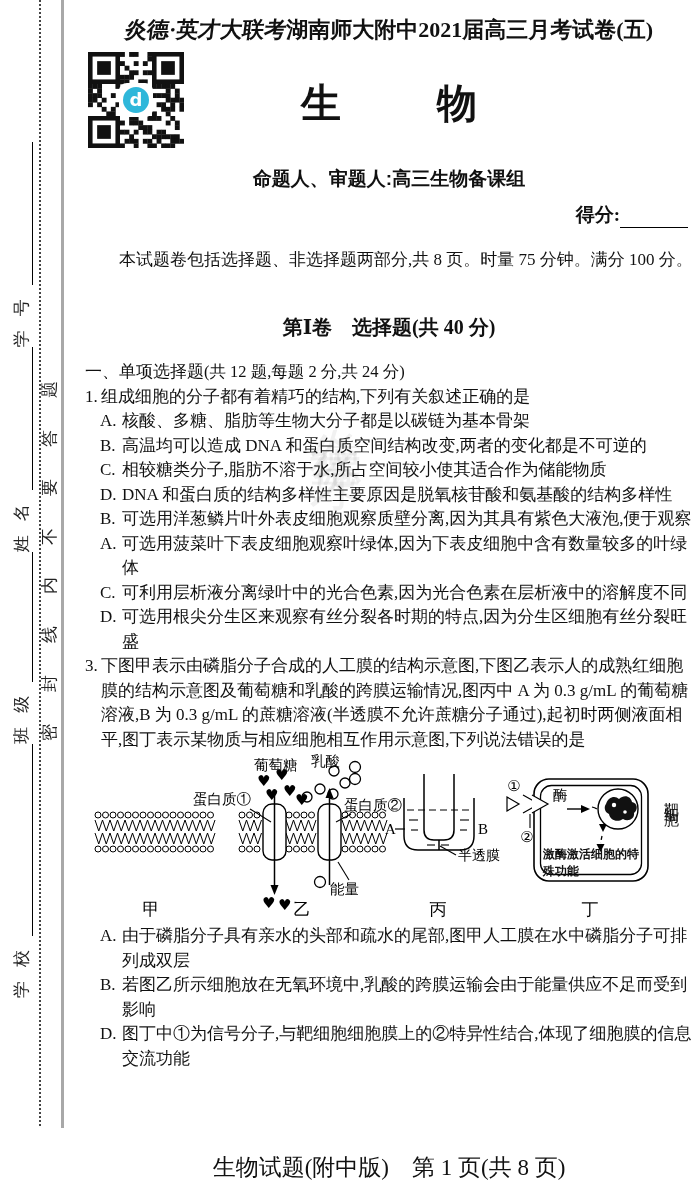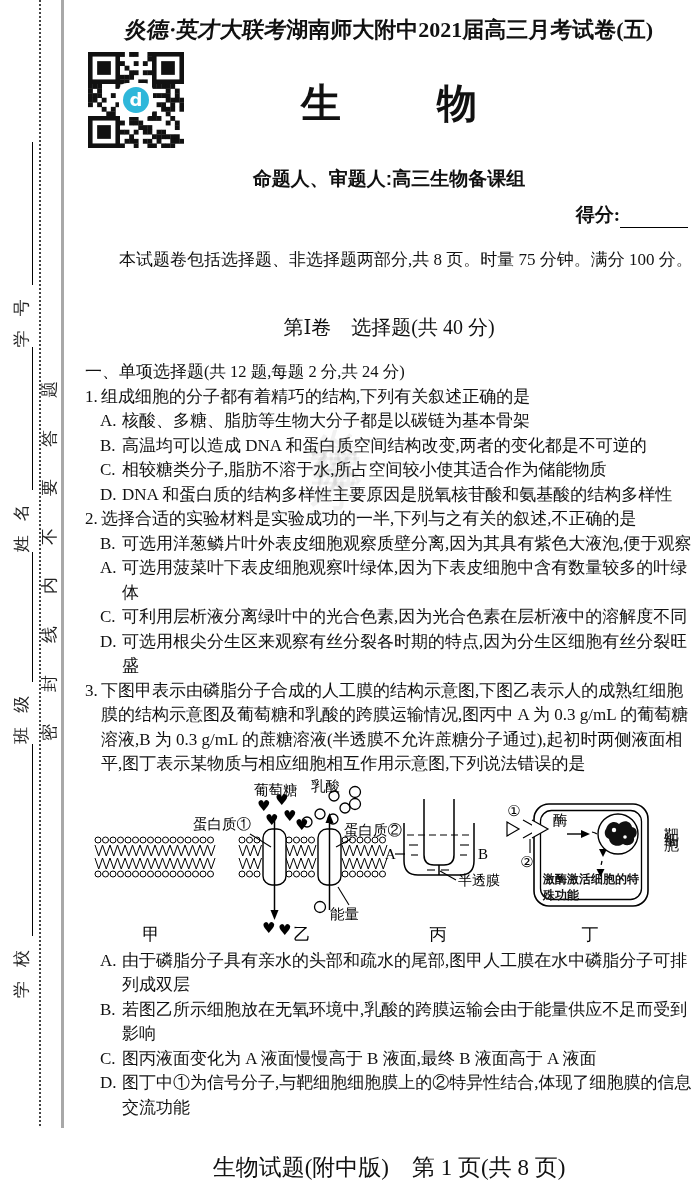--- a/index.html
+++ b/index.html
@@ -23,21 +23,21 @@
   .brand{display:inline-block;transform:skewX(-7deg);font-weight:900;}
   .qr{position:absolute;left:88px;top:52px;width:96px;height:96px;}
   .subject{position:absolute;left:85px;top:76px;width:608px;box-sizing:border-box;
            text-align:center;font-size:40px;font-weight:bold;letter-spacing:96px;padding-left:96px;
            white-space:nowrap;}
   .examiners{position:absolute;left:85px;top:166px;width:608px;text-align:center;
              font-size:19px;font-weight:bold;font-family:"Liberation Sans","DejaVu Sans",sans-serif;}
   .score{position:absolute;top:202px;right:12px;font-size:19px;font-weight:bold;}
   .score .blank{display:inline-block;width:68px;height:21px;border-bottom:1.6px solid #000;vertical-align:bottom;}
   .intro{position:absolute;left:85px;top:248px;width:608px;font-size:17px;line-height:24.5px;text-indent:2em;}
-  .sec-title{position:absolute;left:85px;top:314px;width:608px;text-align:center;font-size:20px;font-weight:normal;}
+  .sec-title{position:absolute;left:85px;top:314px;width:608px;text-align:center;font-size:20px;font-weight:bold;}
   
   .flow{position:absolute;left:85px;top:360px;width:608px;font-size:17px;line-height:24.5px;}
   .part-h .pt{font-weight:normal;font-family:"Liberation Sans","DejaVu Sans",sans-serif;}
   .part-h .pn{font-size:16.5px;}
   .stem{padding-left:16px;text-indent:-16px;}
   .qnum{display:inline-block;width:16px;text-indent:0;}
   .opt{margin-left:15px;padding-left:22px;text-indent:-22px;}
   .olabel{display:inline-block;width:22px;text-indent:0;}
   
   .figwrap{position:relative;height:172px;}
@@ -218,21 +218,20 @@
     <div class="flow">
 
       <div class="part-h"><span class="pt">一、单项选择题</span><span class="pn">(共 12 题,每题 2 分,共 24 分)</span></div>
 
       <div class="stem"><span class="qnum">1.</span><span>组成细胞的分子都有着精巧的结构,下列有关叙述正确的是</span></div>
       <div class="opt"><span class="olabel">A.</span><span>核酸、多糖、脂肪等生物大分子都是以碳链为基本骨架</span></div>
       <div class="opt"><span class="olabel">B.</span><span>高温均可以造成 DNA 和蛋白质空间结构改变,两者的变化都是不可逆的</span></div>
       <div class="opt"><span class="olabel">C.</span><span>相较糖类分子,脂肪不溶于水,所占空间较小使其适合作为储能物质</span></div>
       <div class="opt"><span class="olabel">D.</span><span>DNA 和蛋白质的结构多样性主要原因是脱氧核苷酸和氨基酸的结构多样性</span></div>
 
-      <div class="stem"><span class="qnum">2.</span><span>选择合适的实验材料是实验成功的一半,下列与之有关的叙述,不正确的是</span></div>
       <div class="opt"><span class="olabel">B.</span><span>可选用洋葱鳞片叶外表皮细胞观察质壁分离,因为其具有紫色大液泡,便于观察</span></div>
       <div class="opt"><span class="olabel">A.</span><span>可选用菠菜叶下表皮细胞观察叶绿体,因为下表皮细胞中含有数量较多的叶绿体</span></div>
       <div class="opt"><span class="olabel">C.</span><span>可利用层析液分离绿叶中的光合色素,因为光合色素在层析液中的溶解度不同</span></div>
       <div class="opt"><span class="olabel">D.</span><span>可选用根尖分生区来观察有丝分裂各时期的特点,因为分生区细胞有丝分裂旺盛</span></div>
 
       <div class="stem"><span class="qnum">3.</span><span>下图甲表示由磷脂分子合成的人工膜的结构示意图,下图乙表示人的成熟红细胞膜的结构示意图及葡萄糖和乳酸的跨膜运输情况,图丙中 A 为 0.3 g/mL 的葡萄糖溶液,B 为 0.3 g/mL 的蔗糖溶液(半透膜不允许蔗糖分子通过),起初时两侧液面相平,图丁表示某物质与相应细胞相互作用示意图,下列说法错误的是</span></div>
 
       <div class="figwrap">
         <svg width="600" height="168" viewBox="0 0 600 168">
 
@@ -411,19 +410,18 @@
           <text x="215" y="163" font-size="17" text-anchor="middle">乙</text>
           <text x="351" y="163" font-size="17" text-anchor="middle">丙</text>
           <text x="503" y="163" font-size="17" text-anchor="middle">丁</text>
         </svg>
         <div class="kinase">激酶激活细胞的特殊功能</div>
         <div class="targetcell">靶细胞</div>
       </div>
 
       <div class="opt"><span class="olabel">A.</span><span>由于磷脂分子具有亲水的头部和疏水的尾部,图甲人工膜在水中磷脂分子可排列成双层</span></div>
       <div class="opt"><span class="olabel">B.</span><span>若图乙所示细胞放在无氧环境中,乳酸的跨膜运输会由于能量供应不足而受到影响</span></div>
-      <div class="opt"><span class="olabel">C.</span><span>图丙液面变化为 A 液面慢慢高于 B 液面,最终 B 液面高于 A 液面</span></div>
       <div class="opt"><span class="olabel">D.</span><span>图丁中①为信号分子,与靶细胞细胞膜上的②特异性结合,体现了细胞膜的信息交流功能</span></div>
     </div>
 
     <div class="footer">生物试题(附中版)　第 1 页(共 8 页)</div>
   </div>
 </div>
 
 </body></html>

